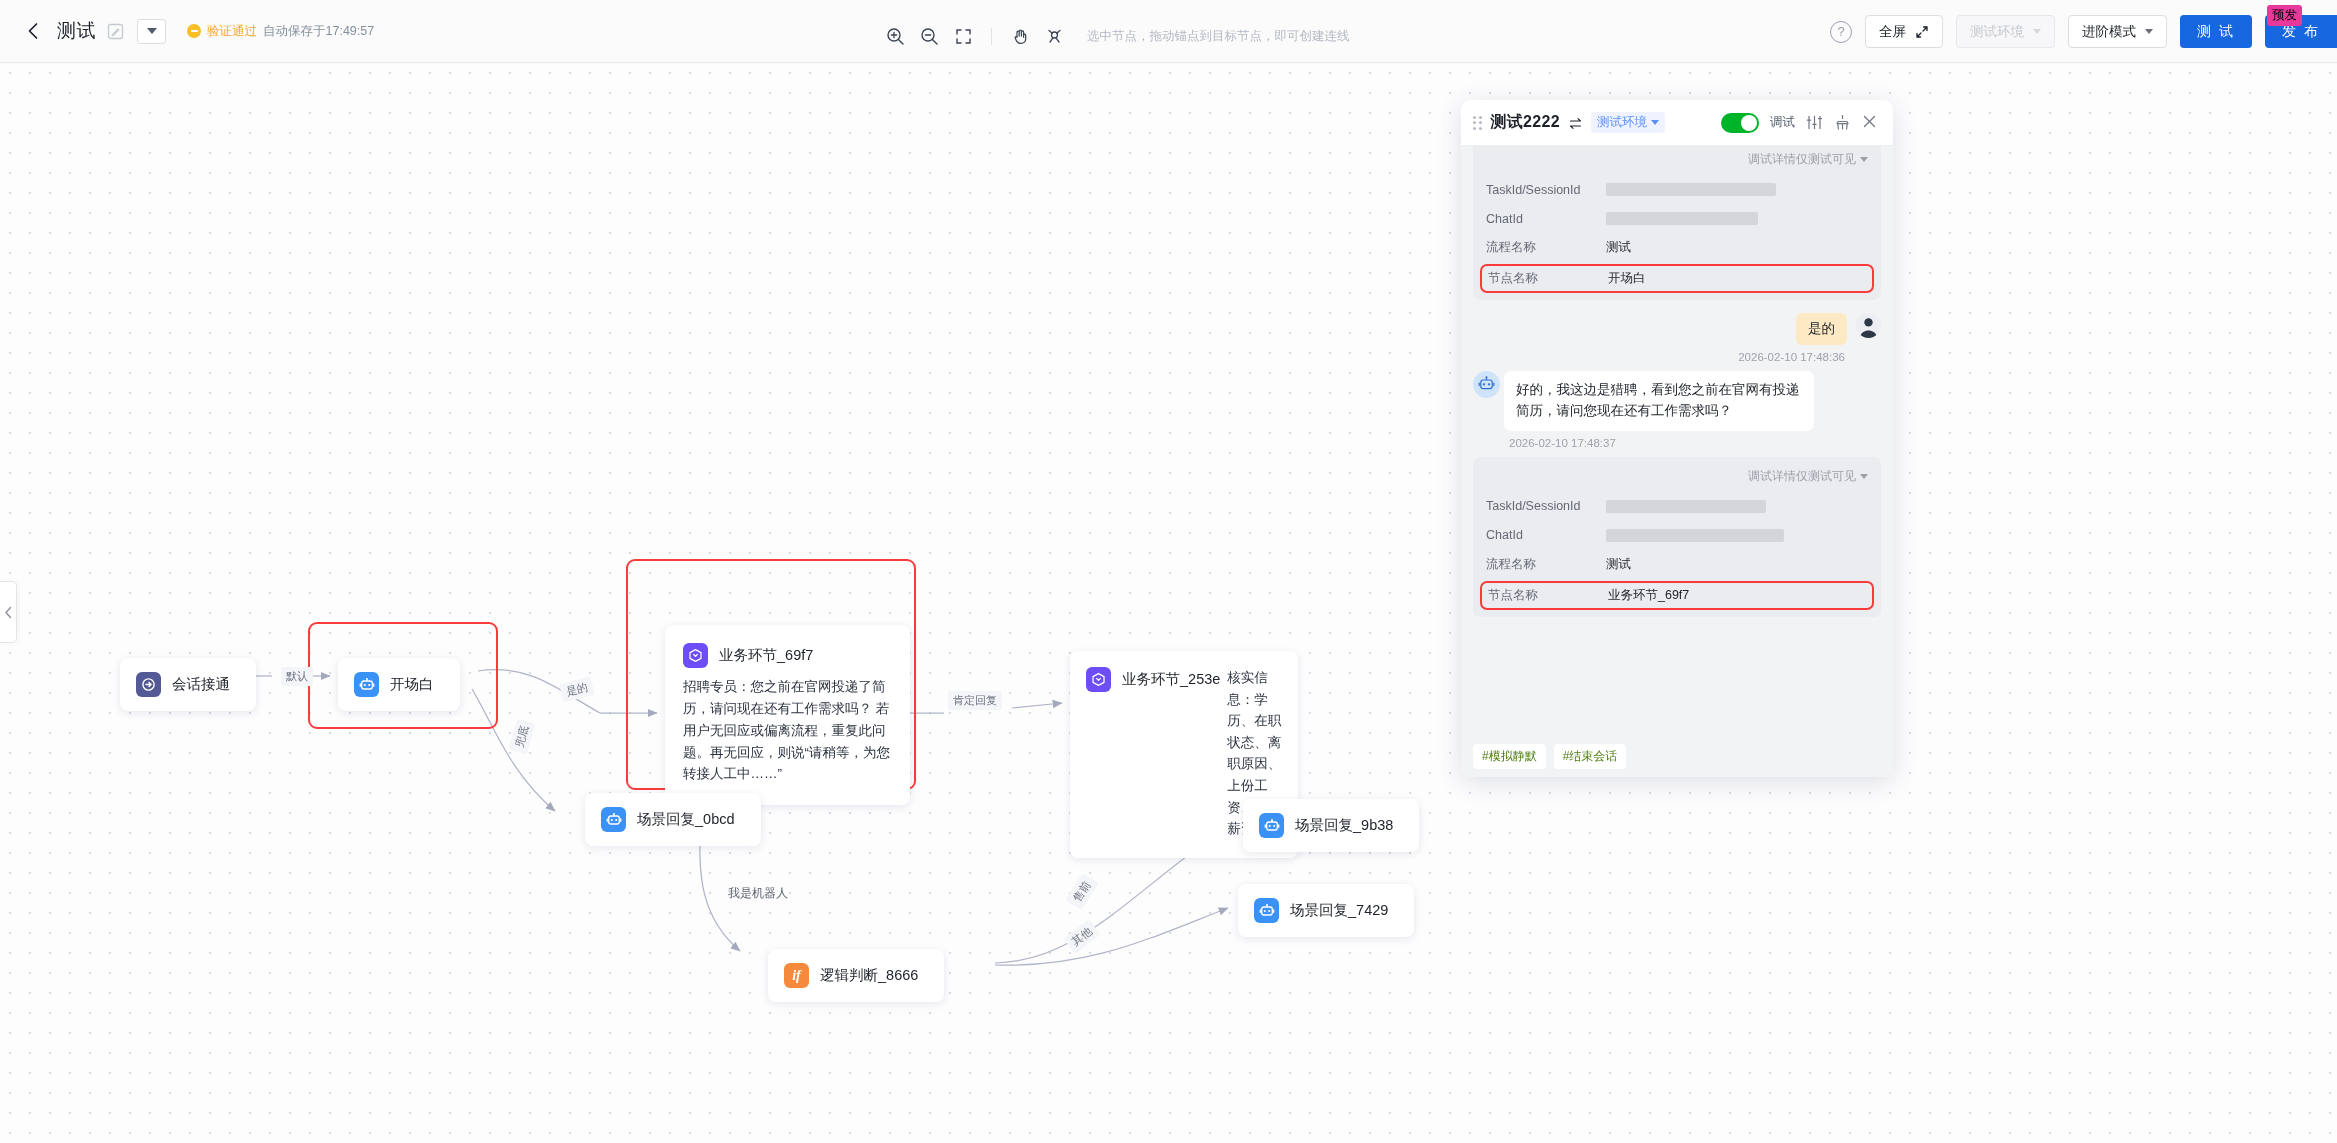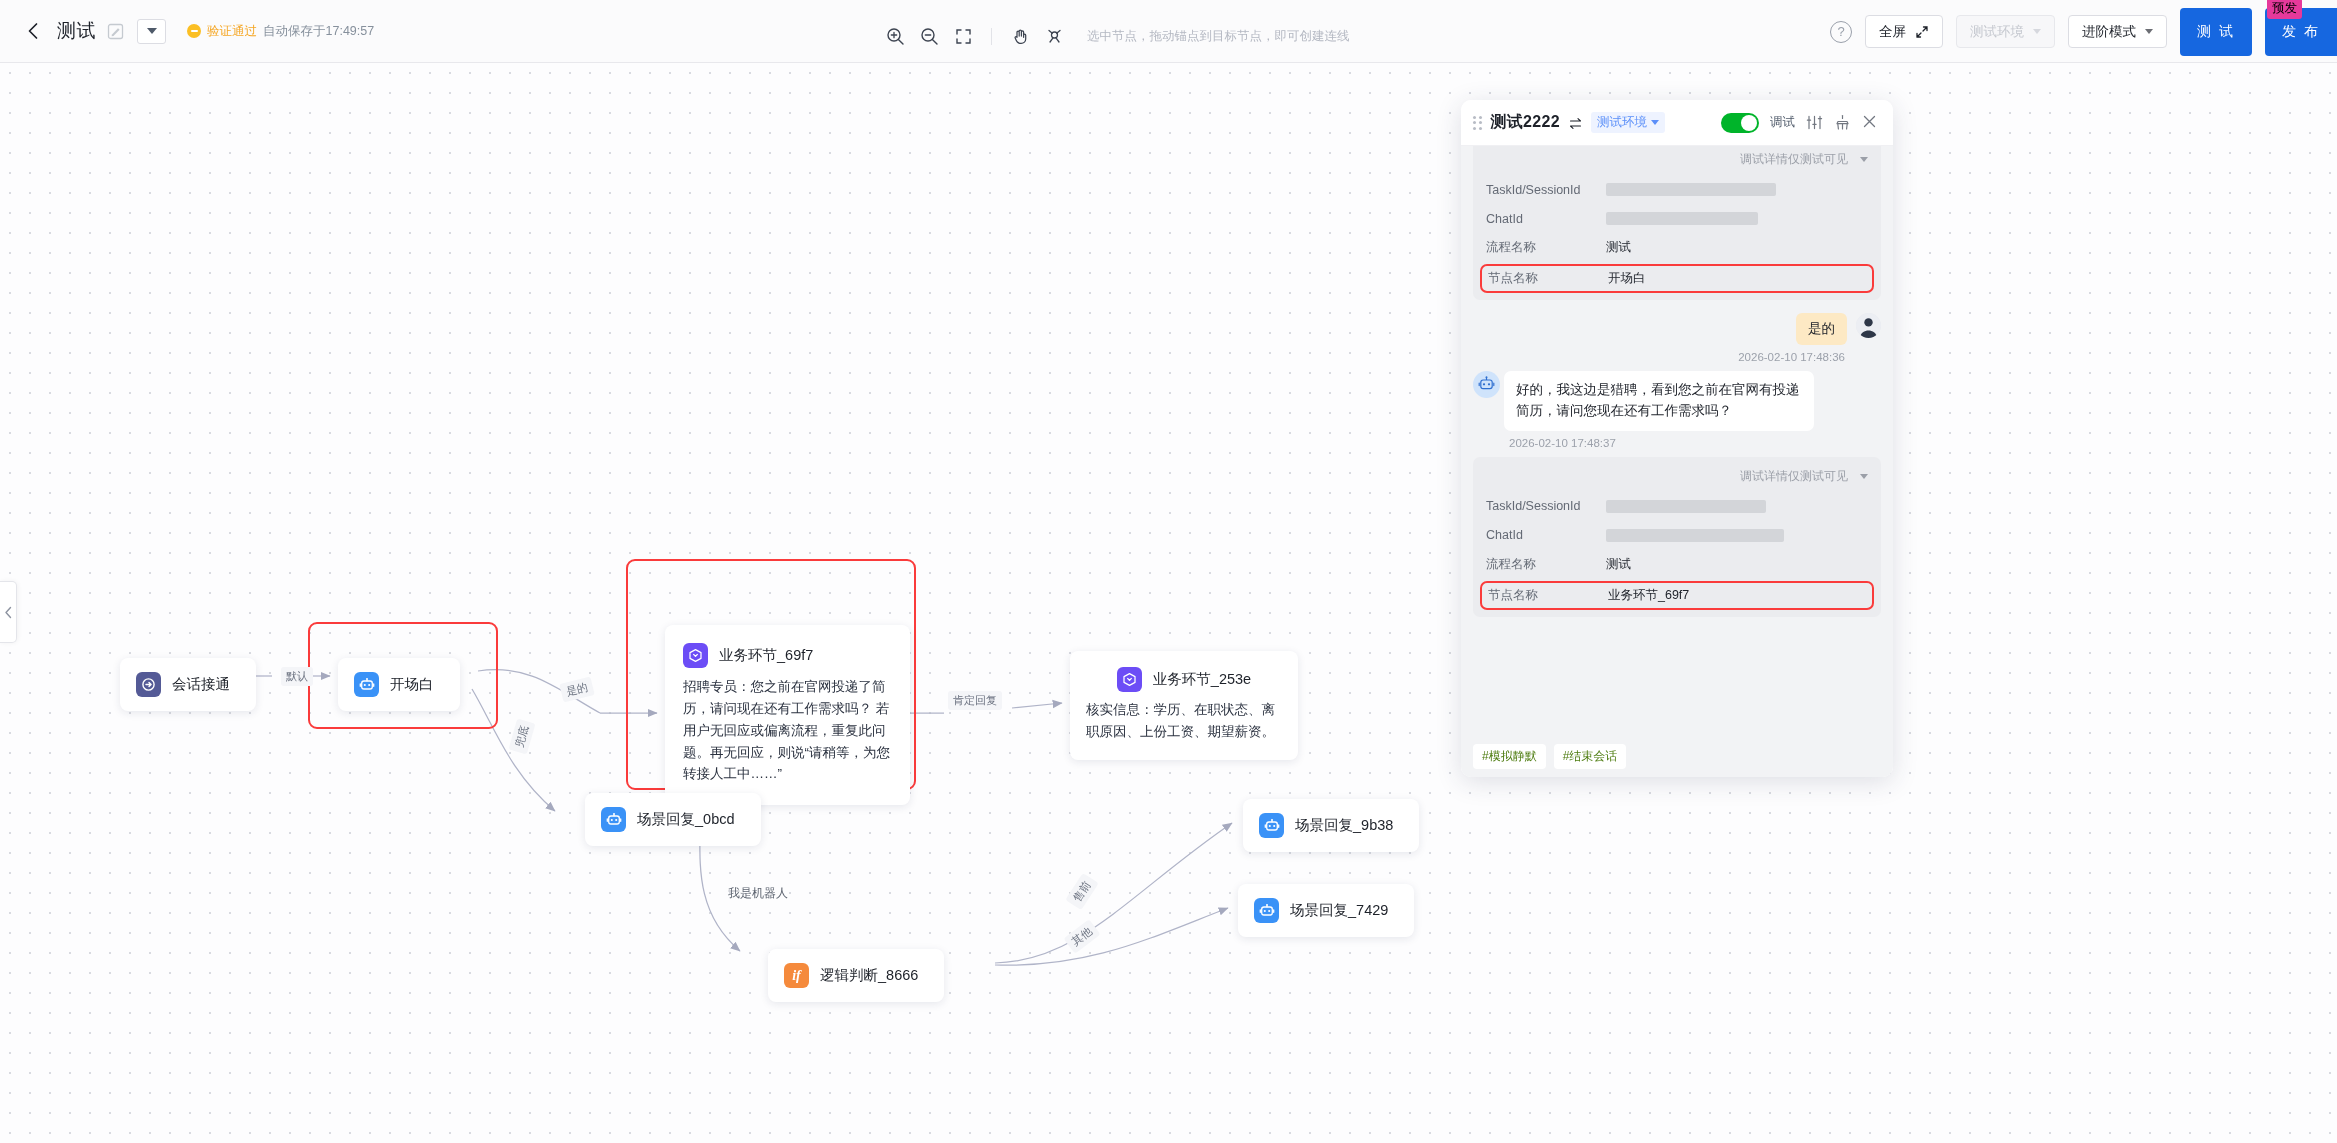--- a/index.html
+++ b/index.html
@@ -71,21 +71,21 @@
     display: flex; align-items: center; gap: 9px; padding: 0 13px;
     font-size: 13.5px; color: #1d2129; cursor: pointer; white-space: nowrap;
   }
   .pillbtn.disabled { color: #c5c8cf; background: #f7f7f9; border-color: #e7e8ec; cursor: not-allowed; }
   .caret-sm {
     width: 0; height: 0; border-left: 4.5px solid transparent;
     border-right: 4.5px solid transparent; border-top: 5.5px solid currentColor;
     opacity: .65;
   }
   .bluebtn {
-    height: 48px; min-width: 72px; border-radius: 4px; background: #1667e0;
+    height: 33px; min-width: 72px; border-radius: 4px; background: #1667e0;
     color: #fff; font-size: 14px; display: flex; align-items: center;
     justify-content: center; cursor: pointer; letter-spacing: 2px; padding: 0 14px;
   }
   .pub-wrap { position: relative; margin-right: 0; }
   .pub-badge {
     position: absolute; top: -10px; left: 2px;
     background: #e6399b; color: #000000; font-size: 12.5px;
     padding: 2px 5px; border-radius: 3px; white-space: nowrap;
     z-index: 3; letter-spacing: 0;
   }
@@ -119,21 +119,21 @@
   .ntitle { font-size: 14.5px; color: #1d2129; white-space: nowrap; }
 
   .node.big {
     flex-direction: column; align-items: flex-start; gap: 8px;
     width: 245px; padding: 18px 18px 20px 18px;
   }
   .node.big .hdr { display: flex; align-items: center; gap: 11px; }
   .node.big .body {
     font-size: 13.5px; color: #2b3240; line-height: 1.62; word-break: break-all;
   }
-  .node.med { flex-direction: column; align-items: center; gap: 7px;
+  .node.med { flex-direction: row; align-items: flex-start; gap: 7px;
               width: 228px; padding: 16px 16px 18px 16px; }
   .node.med .hdr { display:flex; align-items:center; gap: 11px; }
   .node.med .body { font-size: 13.5px; color: #2b3240; line-height: 1.6; }
 
   .selring {
     position: absolute; border: 2.5px solid #fa3b3b; border-radius: 9px;
     pointer-events: none;
   }
   .elabel {
     position: absolute; background: #f4f5f8; color: #6b7280;
@@ -193,21 +193,21 @@
   .p-body {
     flex: 1; background: #f2f3f5; padding: 10px 12px 4px 12px;
     overflow: hidden; position: relative;
   }
   .dbgcard {
     background: #ebecef; border-radius: 7px; padding: 11px 13px 7px 13px;
     margin-bottom: 13px;
   }
   .dbgcard .cardhdr {
     text-align: right; font-size: 12px; color: #9b9fa8;
-    display: flex; align-items: center; justify-content: flex-end; gap: 12px;
+    display: flex; align-items: center; justify-content: flex-end; gap: 4px;
     margin-bottom: 7px; cursor: pointer;
   }
   .cardhdr .cv { width:0;height:0;border-left:4px solid transparent;
     border-right:4px solid transparent;border-top:5px solid #9b9fa8; }
   .drow { display: flex; align-items: center; min-height: 29px; }
   .dkey { width: 120px; flex: 0 0 120px; font-size: 12.5px; color: #646a75; }
   .dval { font-size: 12.5px; color: #1d2129; }
   .redact { height: 13px; background: #d3d5d9; border-radius: 2px; }
   .drow.hl {
     border: 2px solid #fa3b3b; border-radius: 7px;

